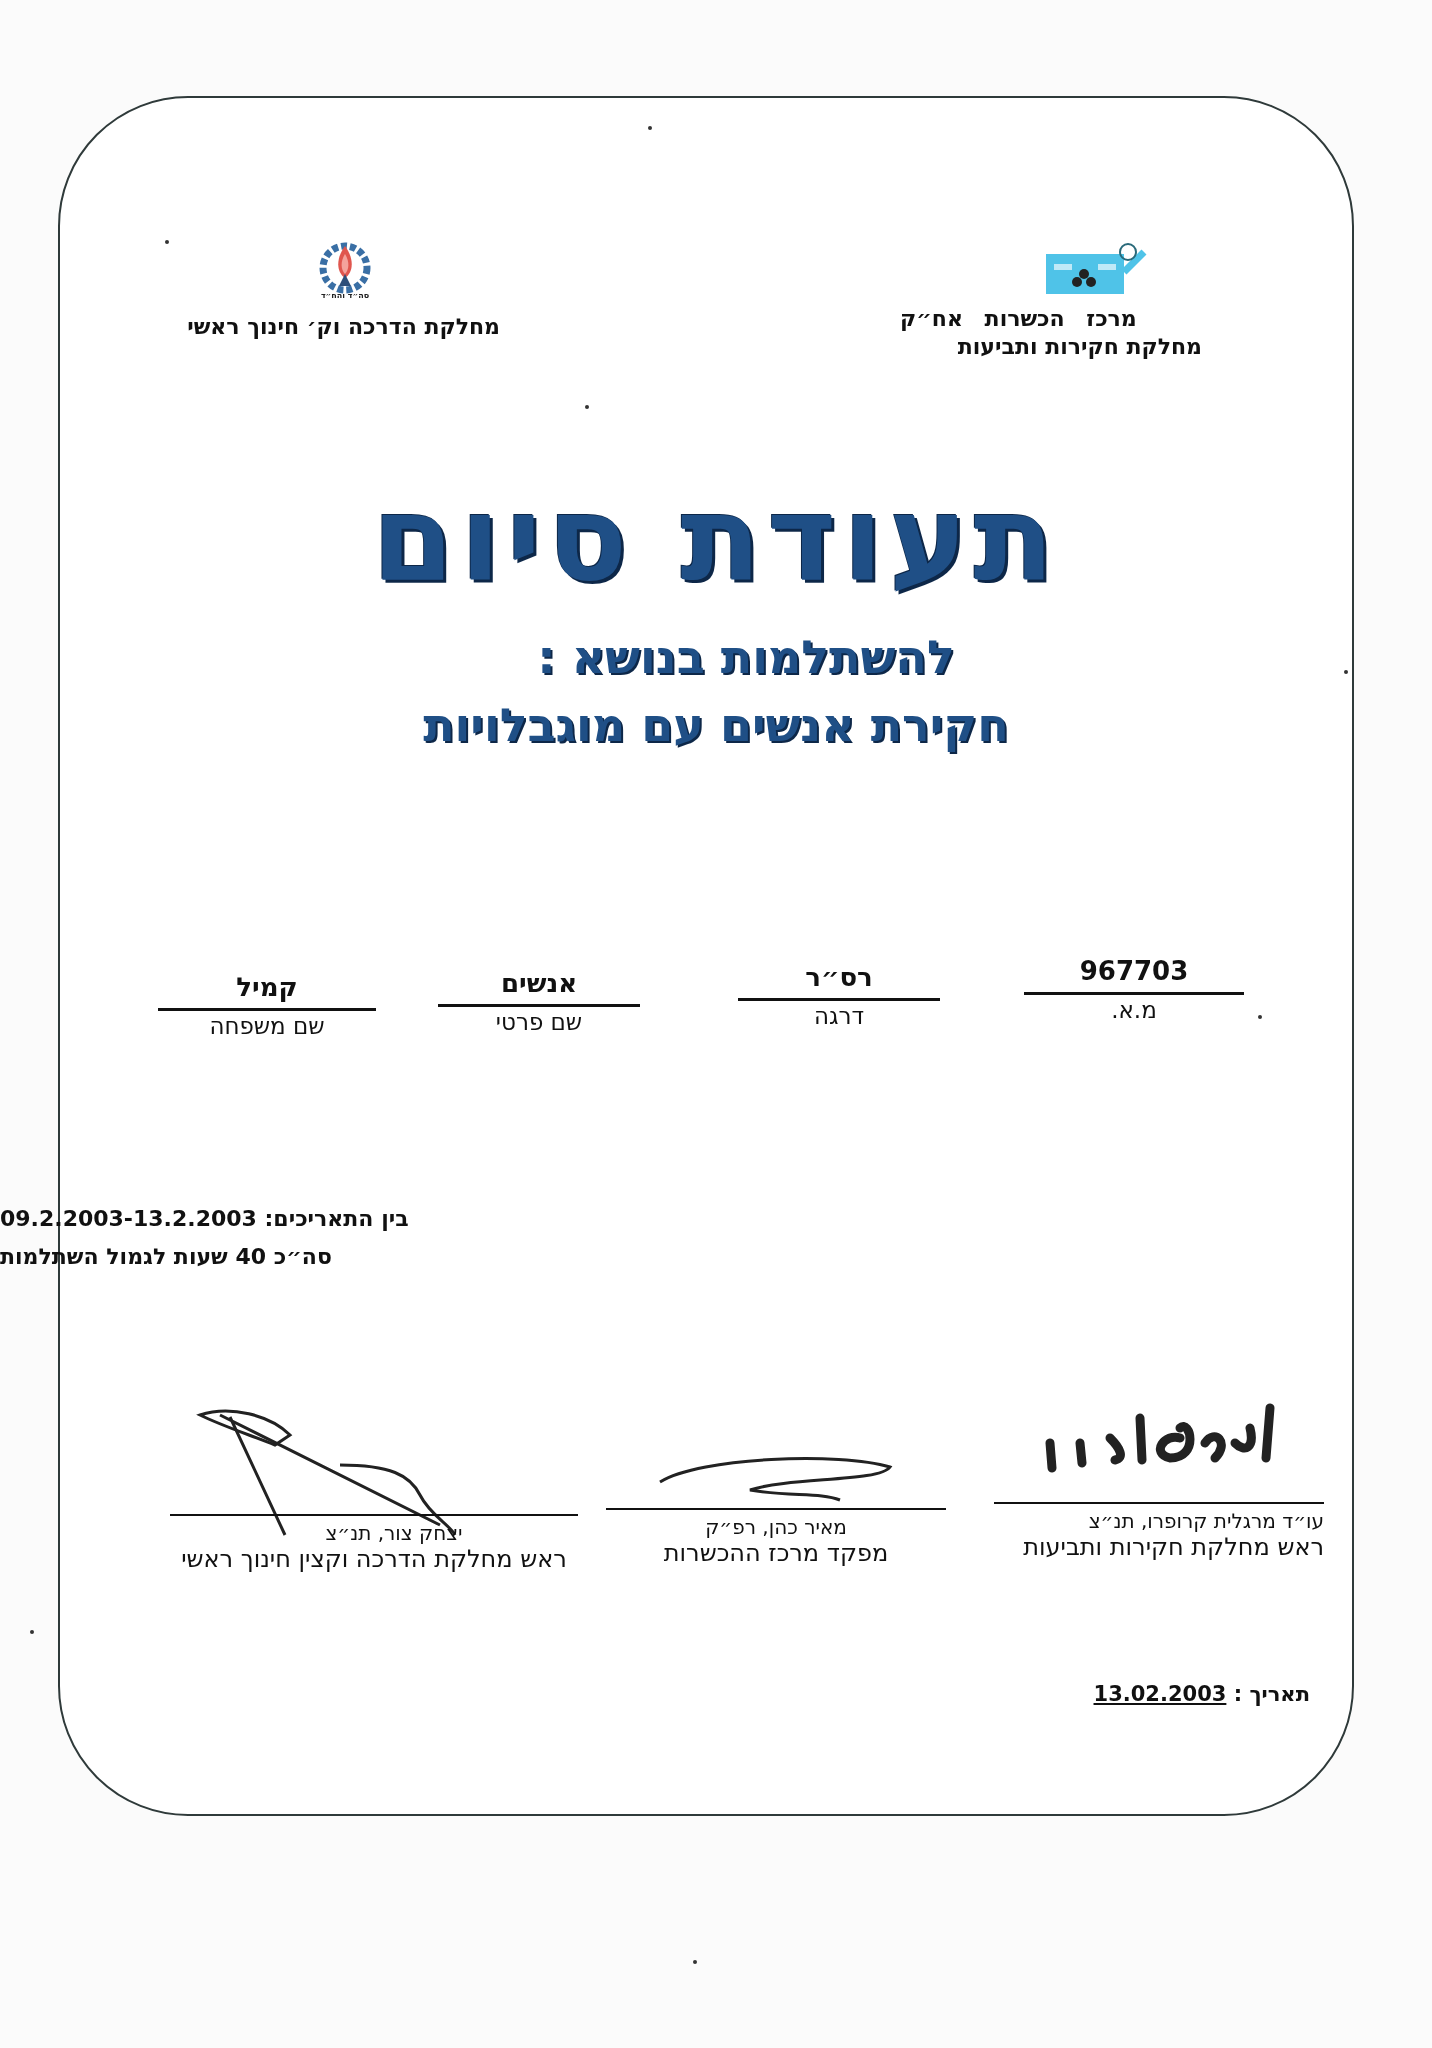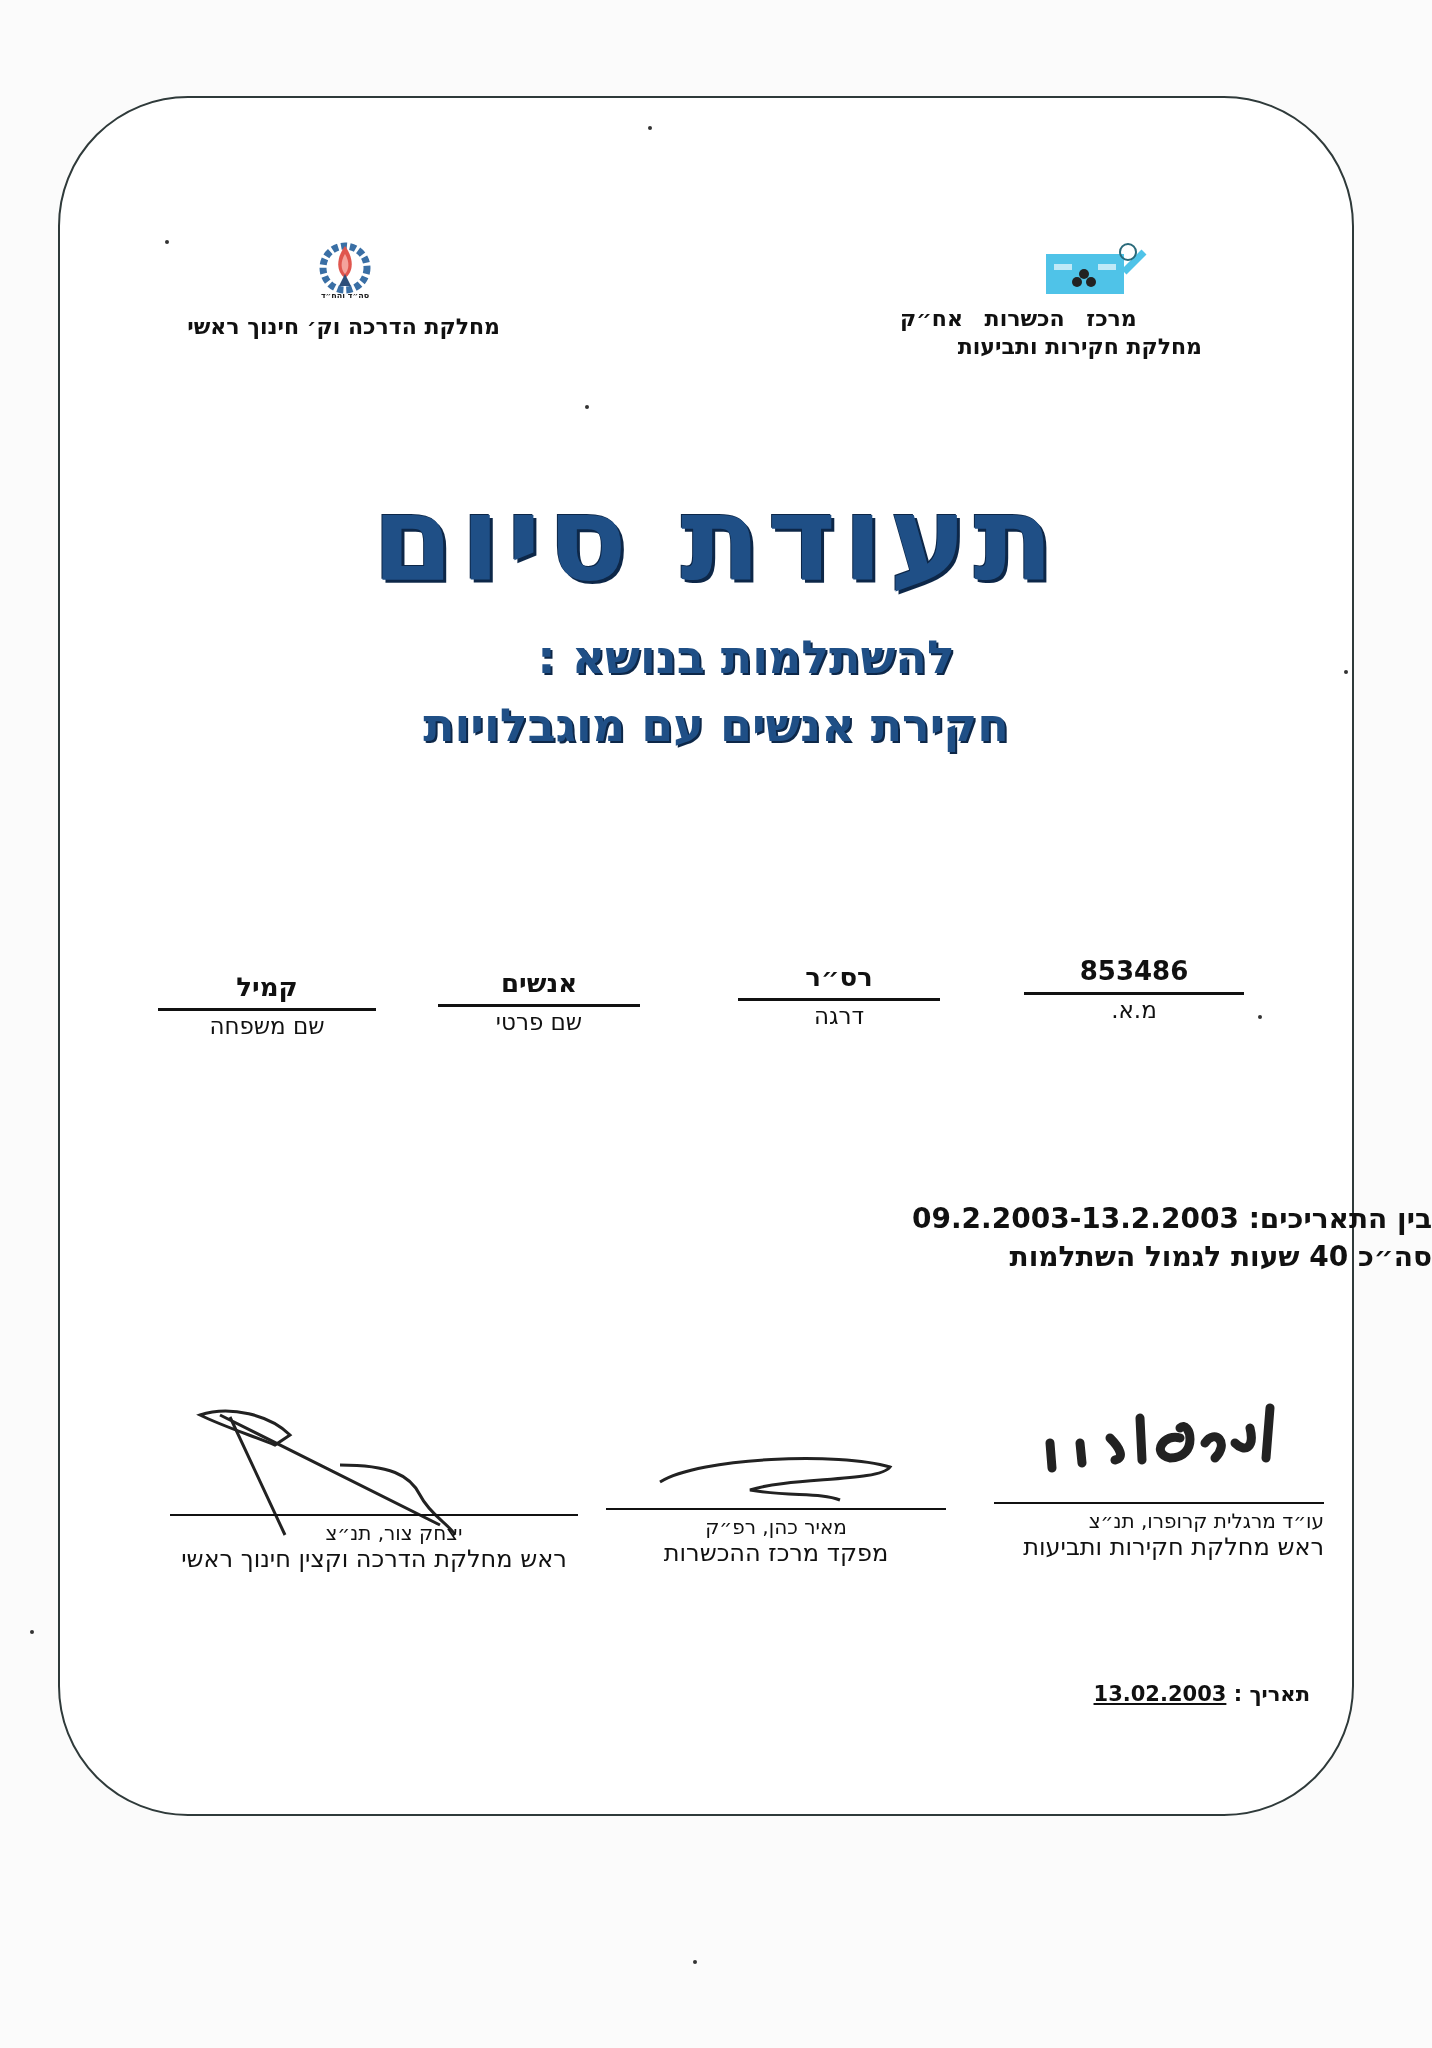--- a/index.html
+++ b/index.html
@@ -25,21 +25,21 @@
   }
   .subtitle {
     left:0; width:1432px; text-align:center; font-weight:bold;
     font-size:46px; color:#1f4f86;
     text-shadow: 2px 2px 0 #0d2748;
   }
   .field { position:absolute; text-align:center; }
   .field .val { font-weight:bold; font-size:26px; height:34px; line-height:34px; }
   .field .line { border-top:3px solid #111; margin-top:4px; }
   .field .lbl { font-size:23px; line-height:30px; }
-  .info { left:0; width:1432px; text-align:right; font-weight:bold; font-size:28px; line-height:34px; }
+  .info { left:0; width:1432px; text-align:left; font-weight:bold; font-size:22px; line-height:34px; }
   .sig { position:absolute; text-align:center; }
   .sig .sline { border-top:2px solid #111; }
   .sig .name { font-size:20px; line-height:26px; margin-top:4px; }
   .sig .role { font-size:24px; font-weight:normal; line-height:26px; }
   .date { font-weight:bold; font-size:21px; }
   .date .dval { text-decoration:underline; }
   .speck { position:absolute; width:4px; height:4px; background:#333; border-radius:50%; }
 </style>
 </head>
 <body>
@@ -79,21 +79,21 @@
 </div>
 <div class="abs rtl hdr-text" style="left:900px;top:306px;width:302px;text-align:left;word-spacing:14px;">מרכז הכשרות אח״ק</div>
 <div class="abs rtl hdr-text" style="left:900px;top:334px;width:302px;text-align:right;">מחלקת חקירות ותביעות</div>
 
 <div class="abs rtl title">תעודת סיום</div>
 
 <div class="abs rtl subtitle" style="top:630px;padding-left:30px;">להשתלמות בנושא :</div>
 <div class="abs rtl subtitle" style="top:698px;">חקירת אנשים עם מוגבלויות</div>
 
 <div class="field rtl" style="left:1024px;top:954px;width:220px;">
-  <div class="val">853486</div>
+  <div class="val">967703</div>
   <div class="line"></div>
   <div class="lbl">מ.א.</div>
 </div>
 <div class="field rtl" style="left:738px;top:960px;width:202px;">
   <div class="val">רס״ר</div>
   <div class="line"></div>
   <div class="lbl">דרגה</div>
 </div>
 <div class="field rtl" style="left:438px;top:966px;width:202px;">
   <div class="val">אנשים</div>

